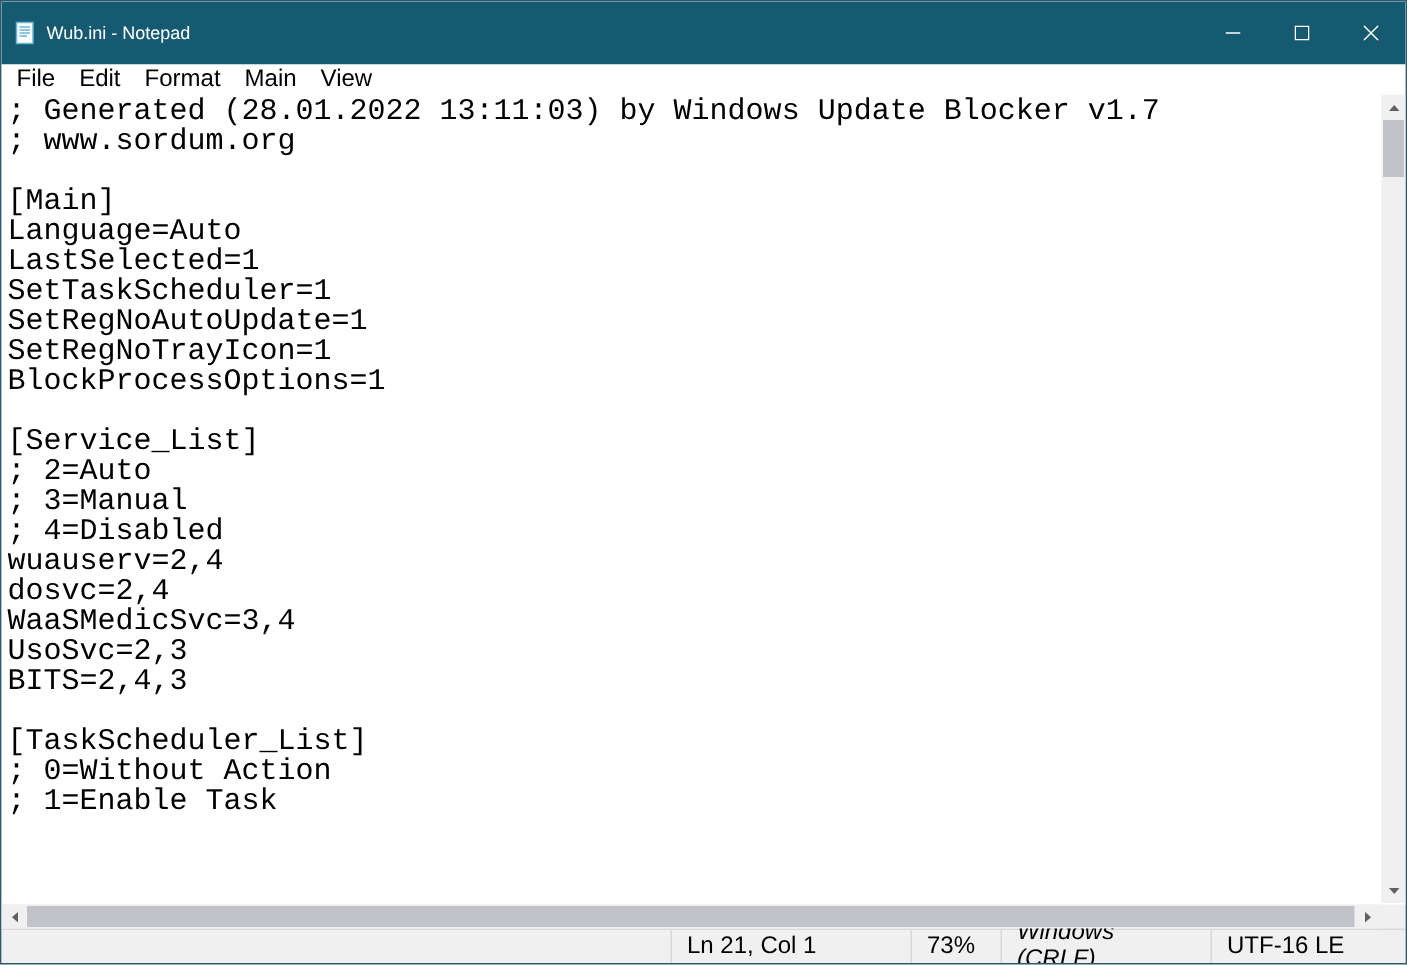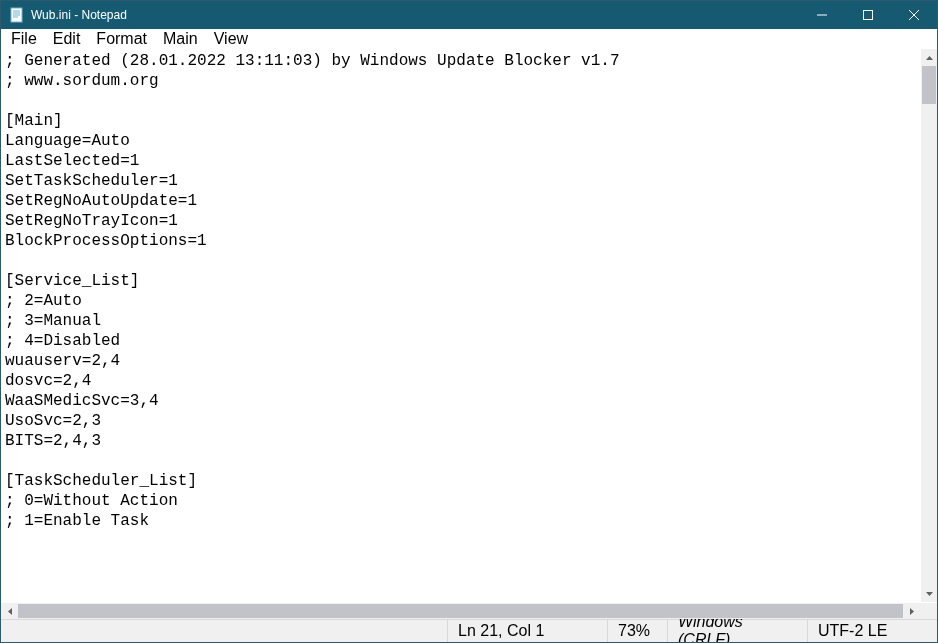--- a/index.html
+++ b/index.html
@@ -10,21 +10,21 @@
       width: 938px;
       height: 643px;
       overflow: hidden;
       display: flex;
       flex-direction: column;
       border: 1px solid #2b5a6e;
     }
     .titlebar {
       background: #165a72;
       color: #fff;
-      height: 28px;
+      height: 42px;
       display: flex;
       align-items: center;
       padding-left: 8px;
       flex-shrink: 0;
     }
     .titlebar-icon {
       width: 16px;
       height: 16px;
       margin-right: 6px;
       display: flex;
@@ -63,21 +63,21 @@
     .editor-area {
       flex: 1;
       display: flex;
       position: relative;
       overflow: hidden;
       background: #fff;
     }
     .editor-text {
       flex: 1;
       font-family: Consolas, "Courier New", monospace;
-      font-size: 16px;
+      font-size: 20px;
       line-height: 20px;
       padding: 2px 4px;
       white-space: pre;
       color: #000;
       overflow: hidden;
     }
     .vscrollbar {
       width: 17px;
       background: #f0f0f0;
       display: flex;
@@ -261,14 +261,14 @@
         </svg>
     </div>
   </div>
 </div>
 
 <div class="statusbar">
   <div class="status-spacer"></div>
   <div class="status-cell pos">Ln 21, Col 1</div>
   <div class="status-cell zoom">73%</div>
   <div class="status-cell eol">Windows (CRLF)</div>
-  <div class="status-cell enc">UTF-2 LE</div>
+  <div class="status-cell enc">UTF-16 LE</div>
 </div>
 
 </body></html>

